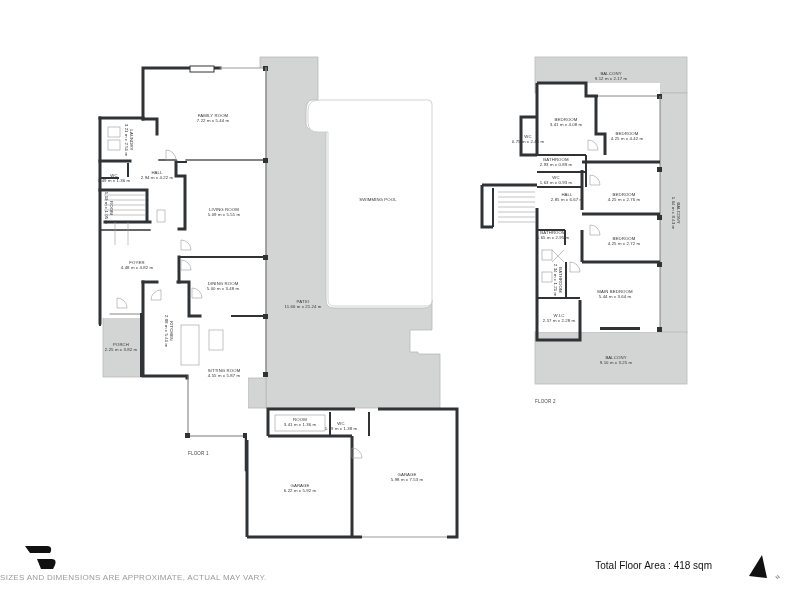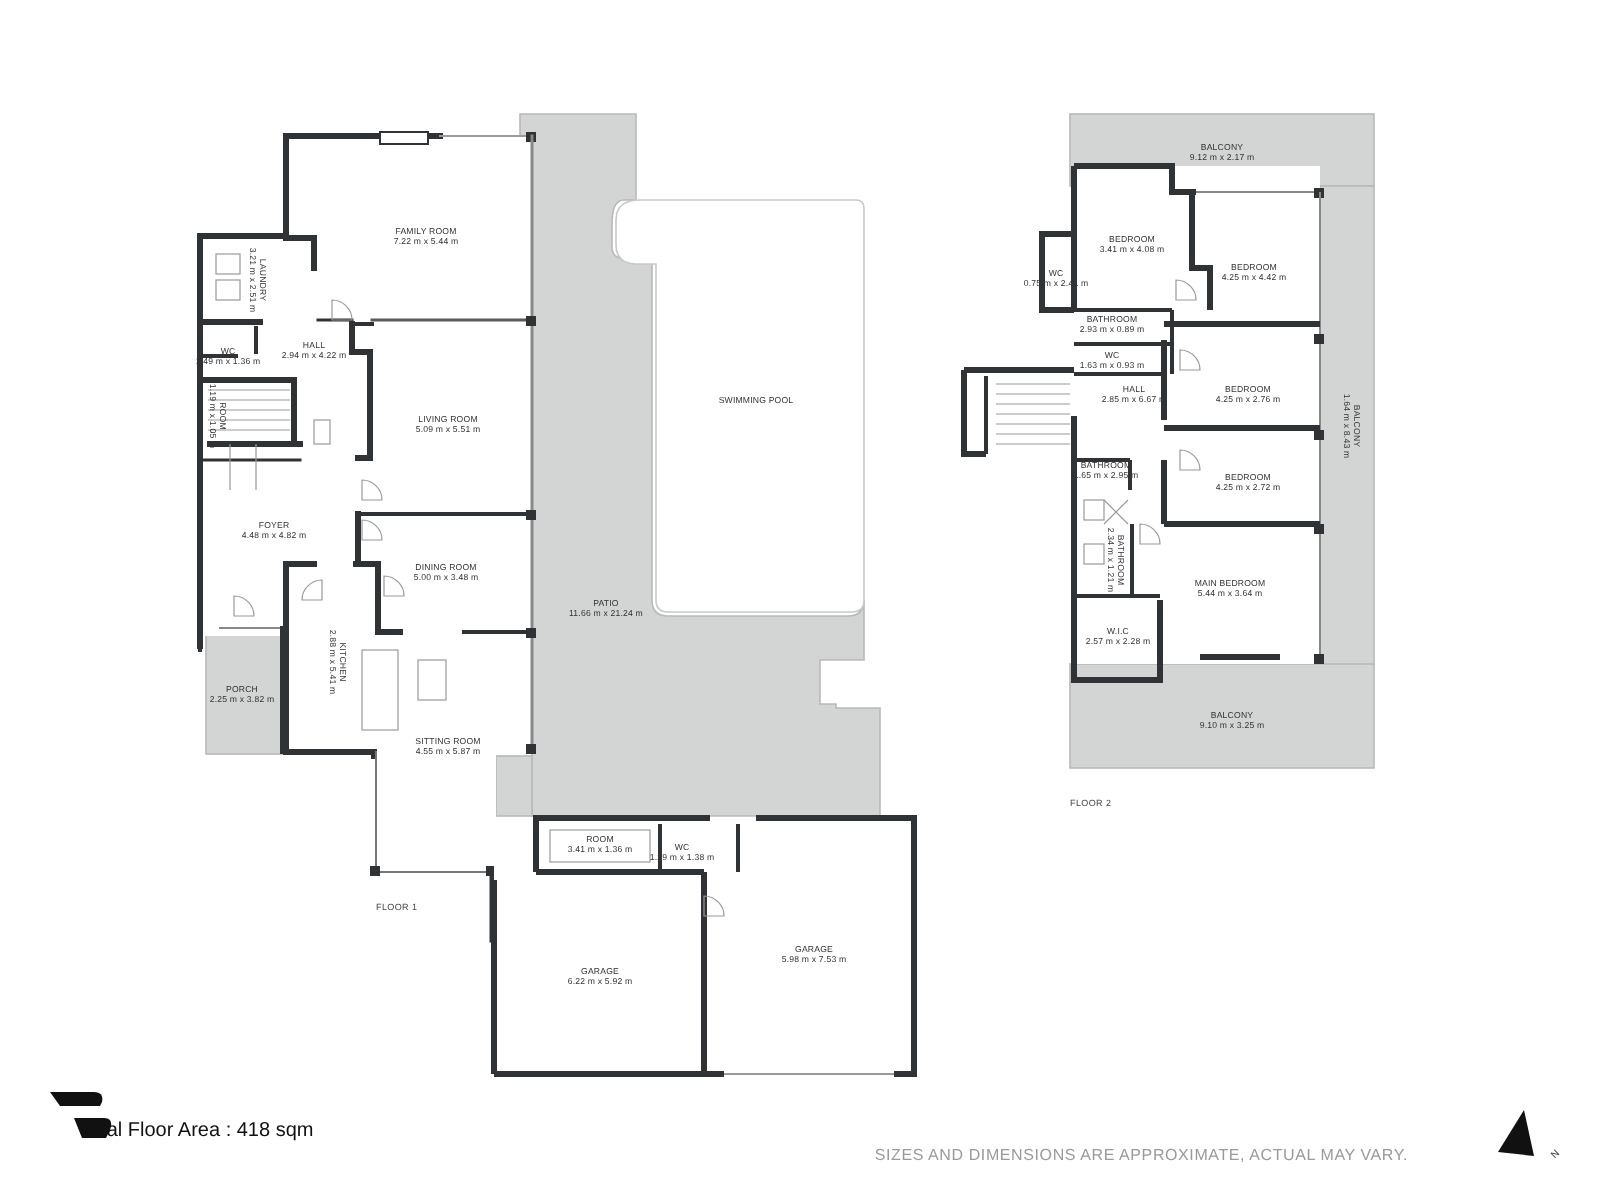--- a/index.html
+++ b/index.html
@@ -3,22 +3,22 @@
 <meta charset="utf-8">
 <style>
   html, body { margin: 0; padding: 0; background: #ffffff; }
   body { width: 800px; height: 600px; position: relative; overflow: hidden; font-family: "Liberation Sans", sans-serif; }
   #plan { position: absolute; left: 0; top: 0; width: 800px; height: 600px; }
   .lbl { position: absolute; font-family: "Liberation Sans", sans-serif; font-size: 4.3px; color: #333; text-align: center; line-height: 5.2px; white-space: nowrap; transform: translate(-50%, -50%); letter-spacing: 0.1px; }
   .lbl .nm { display: block; text-transform: uppercase; }
   .lbl .dm { display: block; }
   .vert { transform: translate(-50%, -50%) rotate(90deg); }
   .floor-lbl { position: absolute; font-size: 4.5px; color: #444; text-transform: uppercase; letter-spacing: 0.2px; }
-  .total { position: absolute; left: 0; width: 712px; top: 560px; text-align: left; font-size: 10px; color: #111; padding-left: 40px; }
-  .disclaimer { position: absolute; left: 0; width: 680px; top: 573px; text-align: right; font-size: 8px; color: #9a9a9a; letter-spacing: 0.3px; padding-left: 24px; }
+  .total { position: absolute; left: 0; width: 712px; top: 560px; text-align: right; font-size: 10px; color: #111; }
+  .disclaimer { position: absolute; left: 0; width: 680px; top: 573px; text-align: left; font-size: 8px; color: #9a9a9a; letter-spacing: 0.3px; }
 </style>
 </head>
 <body>
 
 <svg id="plan" viewBox="0 0 800 600" xmlns="http://www.w3.org/2000/svg">
 
   <g fill="#d3d4d4" stroke="#b8b9b9" stroke-width="0.8">
 
     <path d="M266,57 L318,57 L318,100 L306,100 L306,120 Q306,130 316,130 L326,130 L326,300 Q326,310 336,310 L422,310 Q432,310 432,300 L432,100 L318,100 L318,57 Z" fill="none" stroke="none"></path>
     <path d="M266,57 L318,57 L318,100 L312,100 Q306,100 306,112 L306,124 Q306,130 316,130 L326,130 L326,300 Q326,308 334,308 L424,308 Q432,308 432,300 L432,330 L410,330 L410,352 L418,352 L418,354 L438,354 L440,354 L440,408 L266,408 L266,374 L260,374 L260,57 Z"></path>

